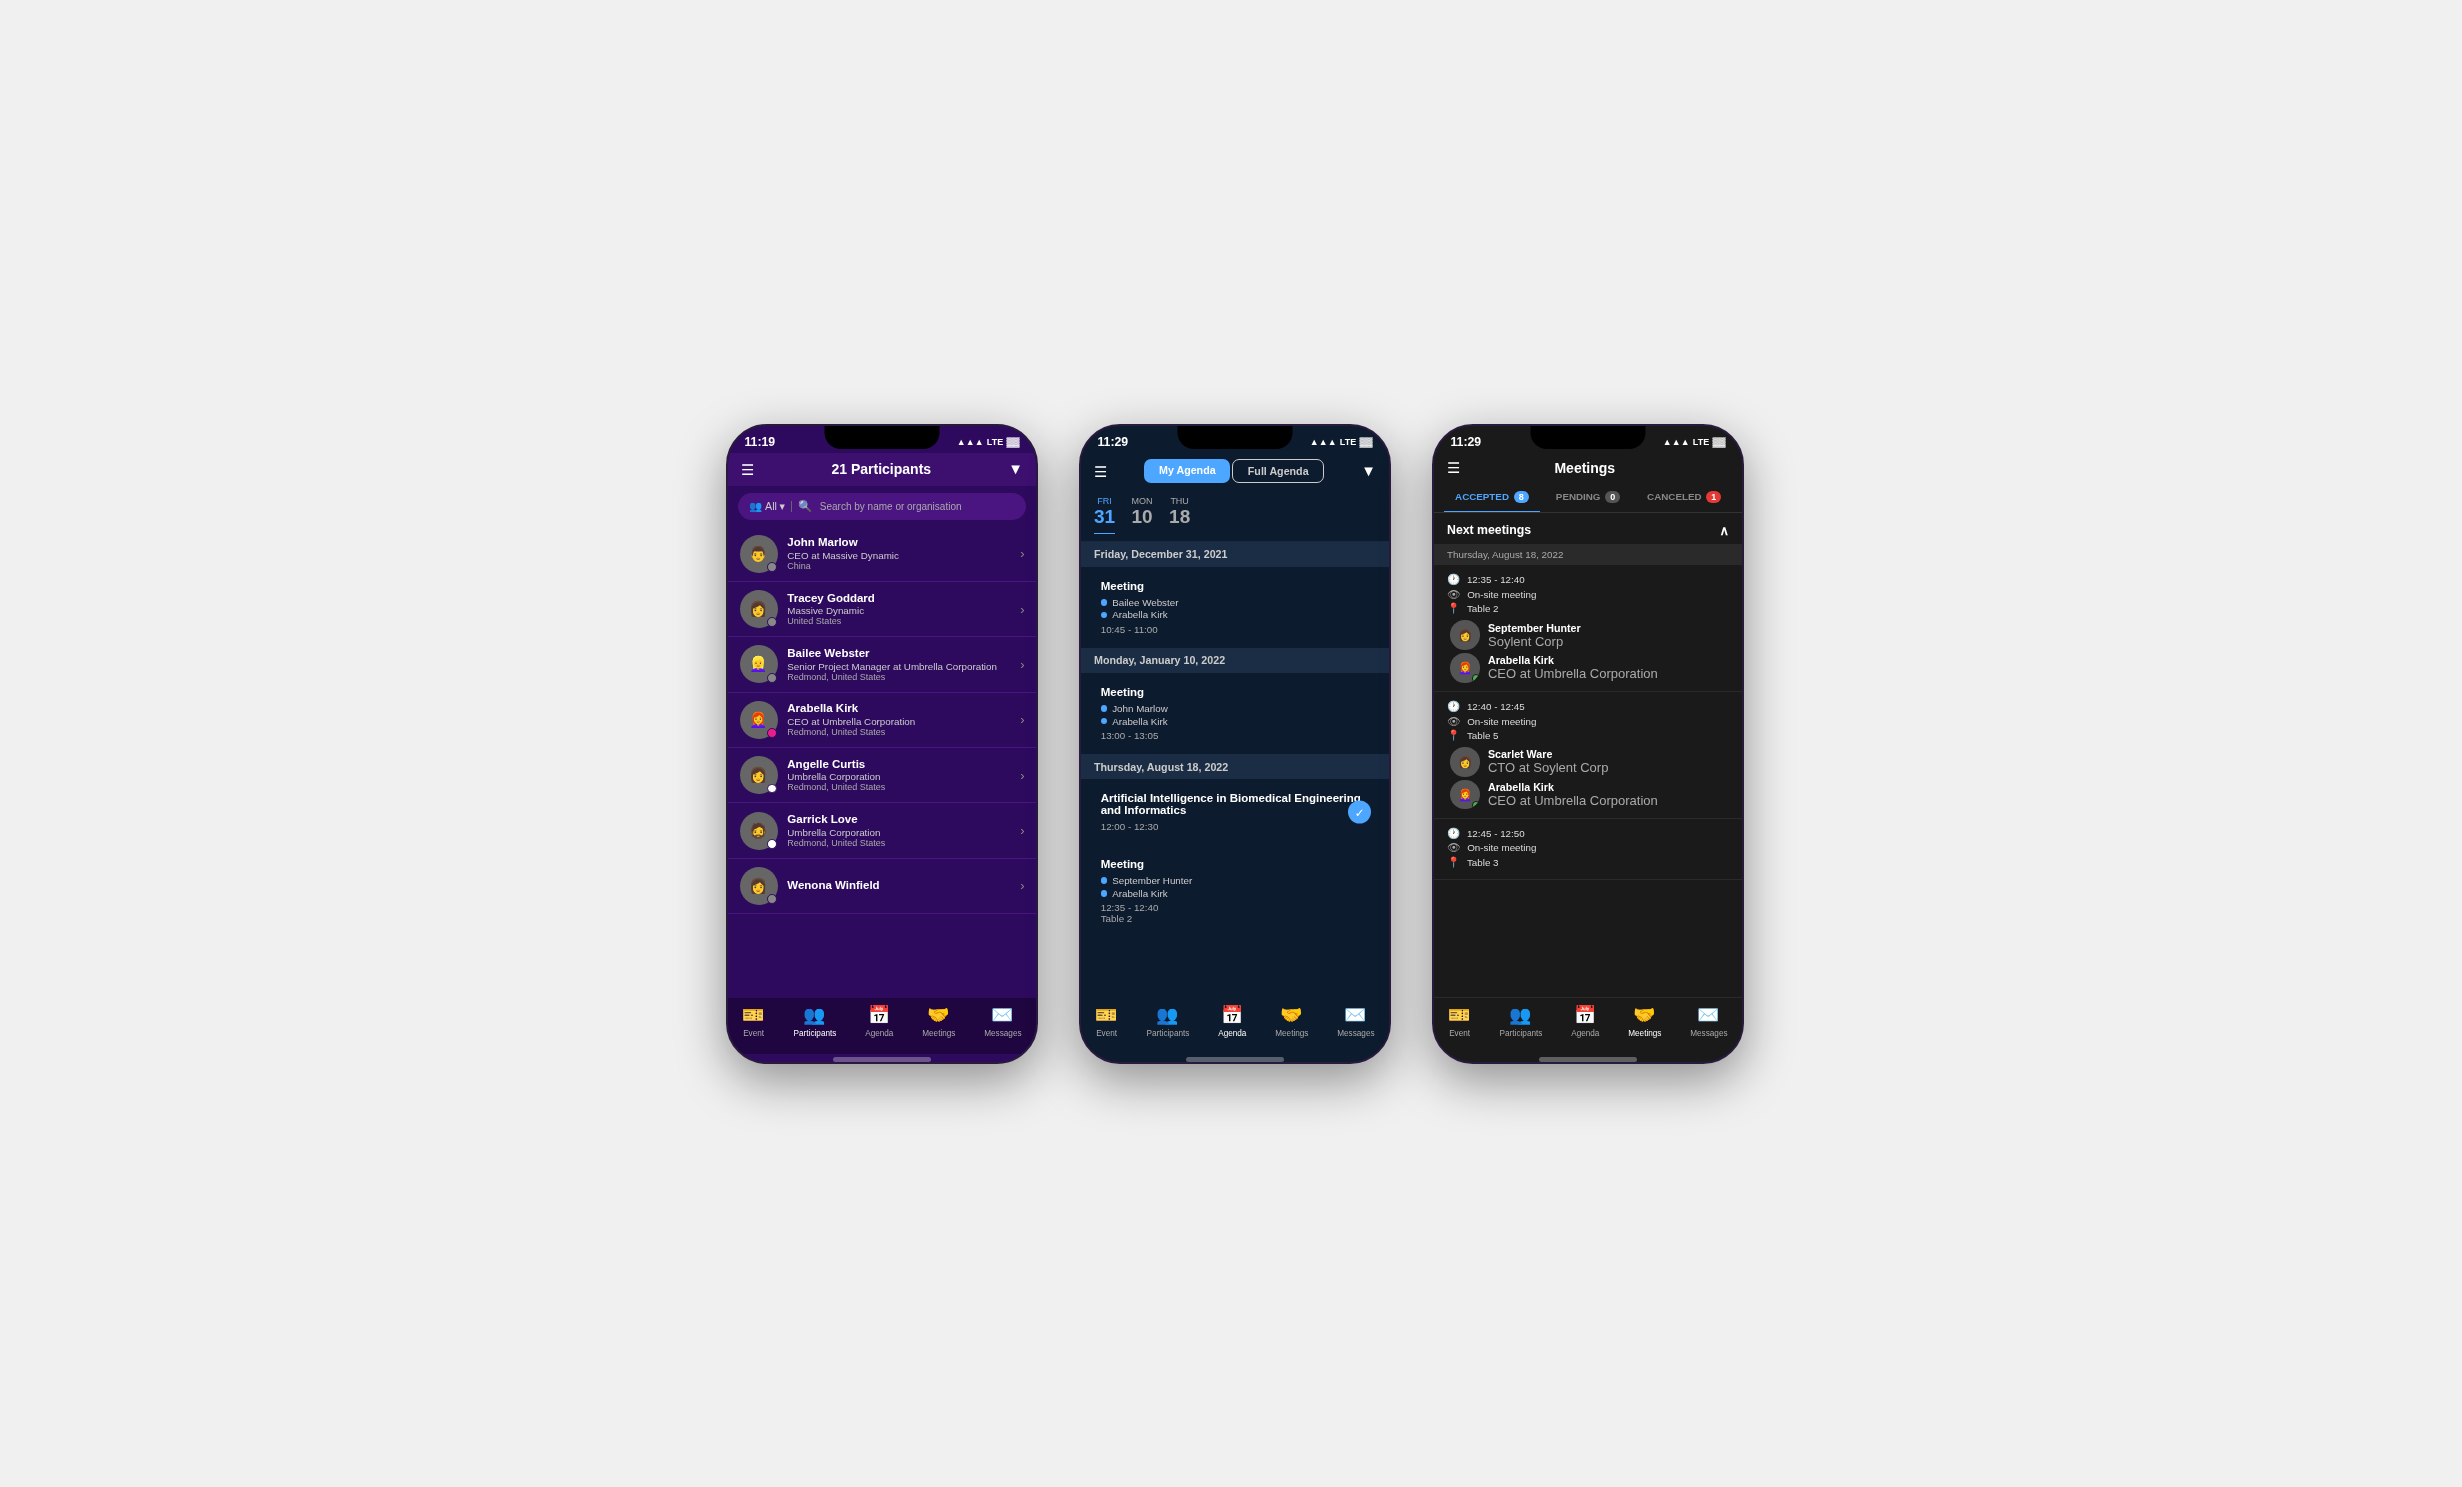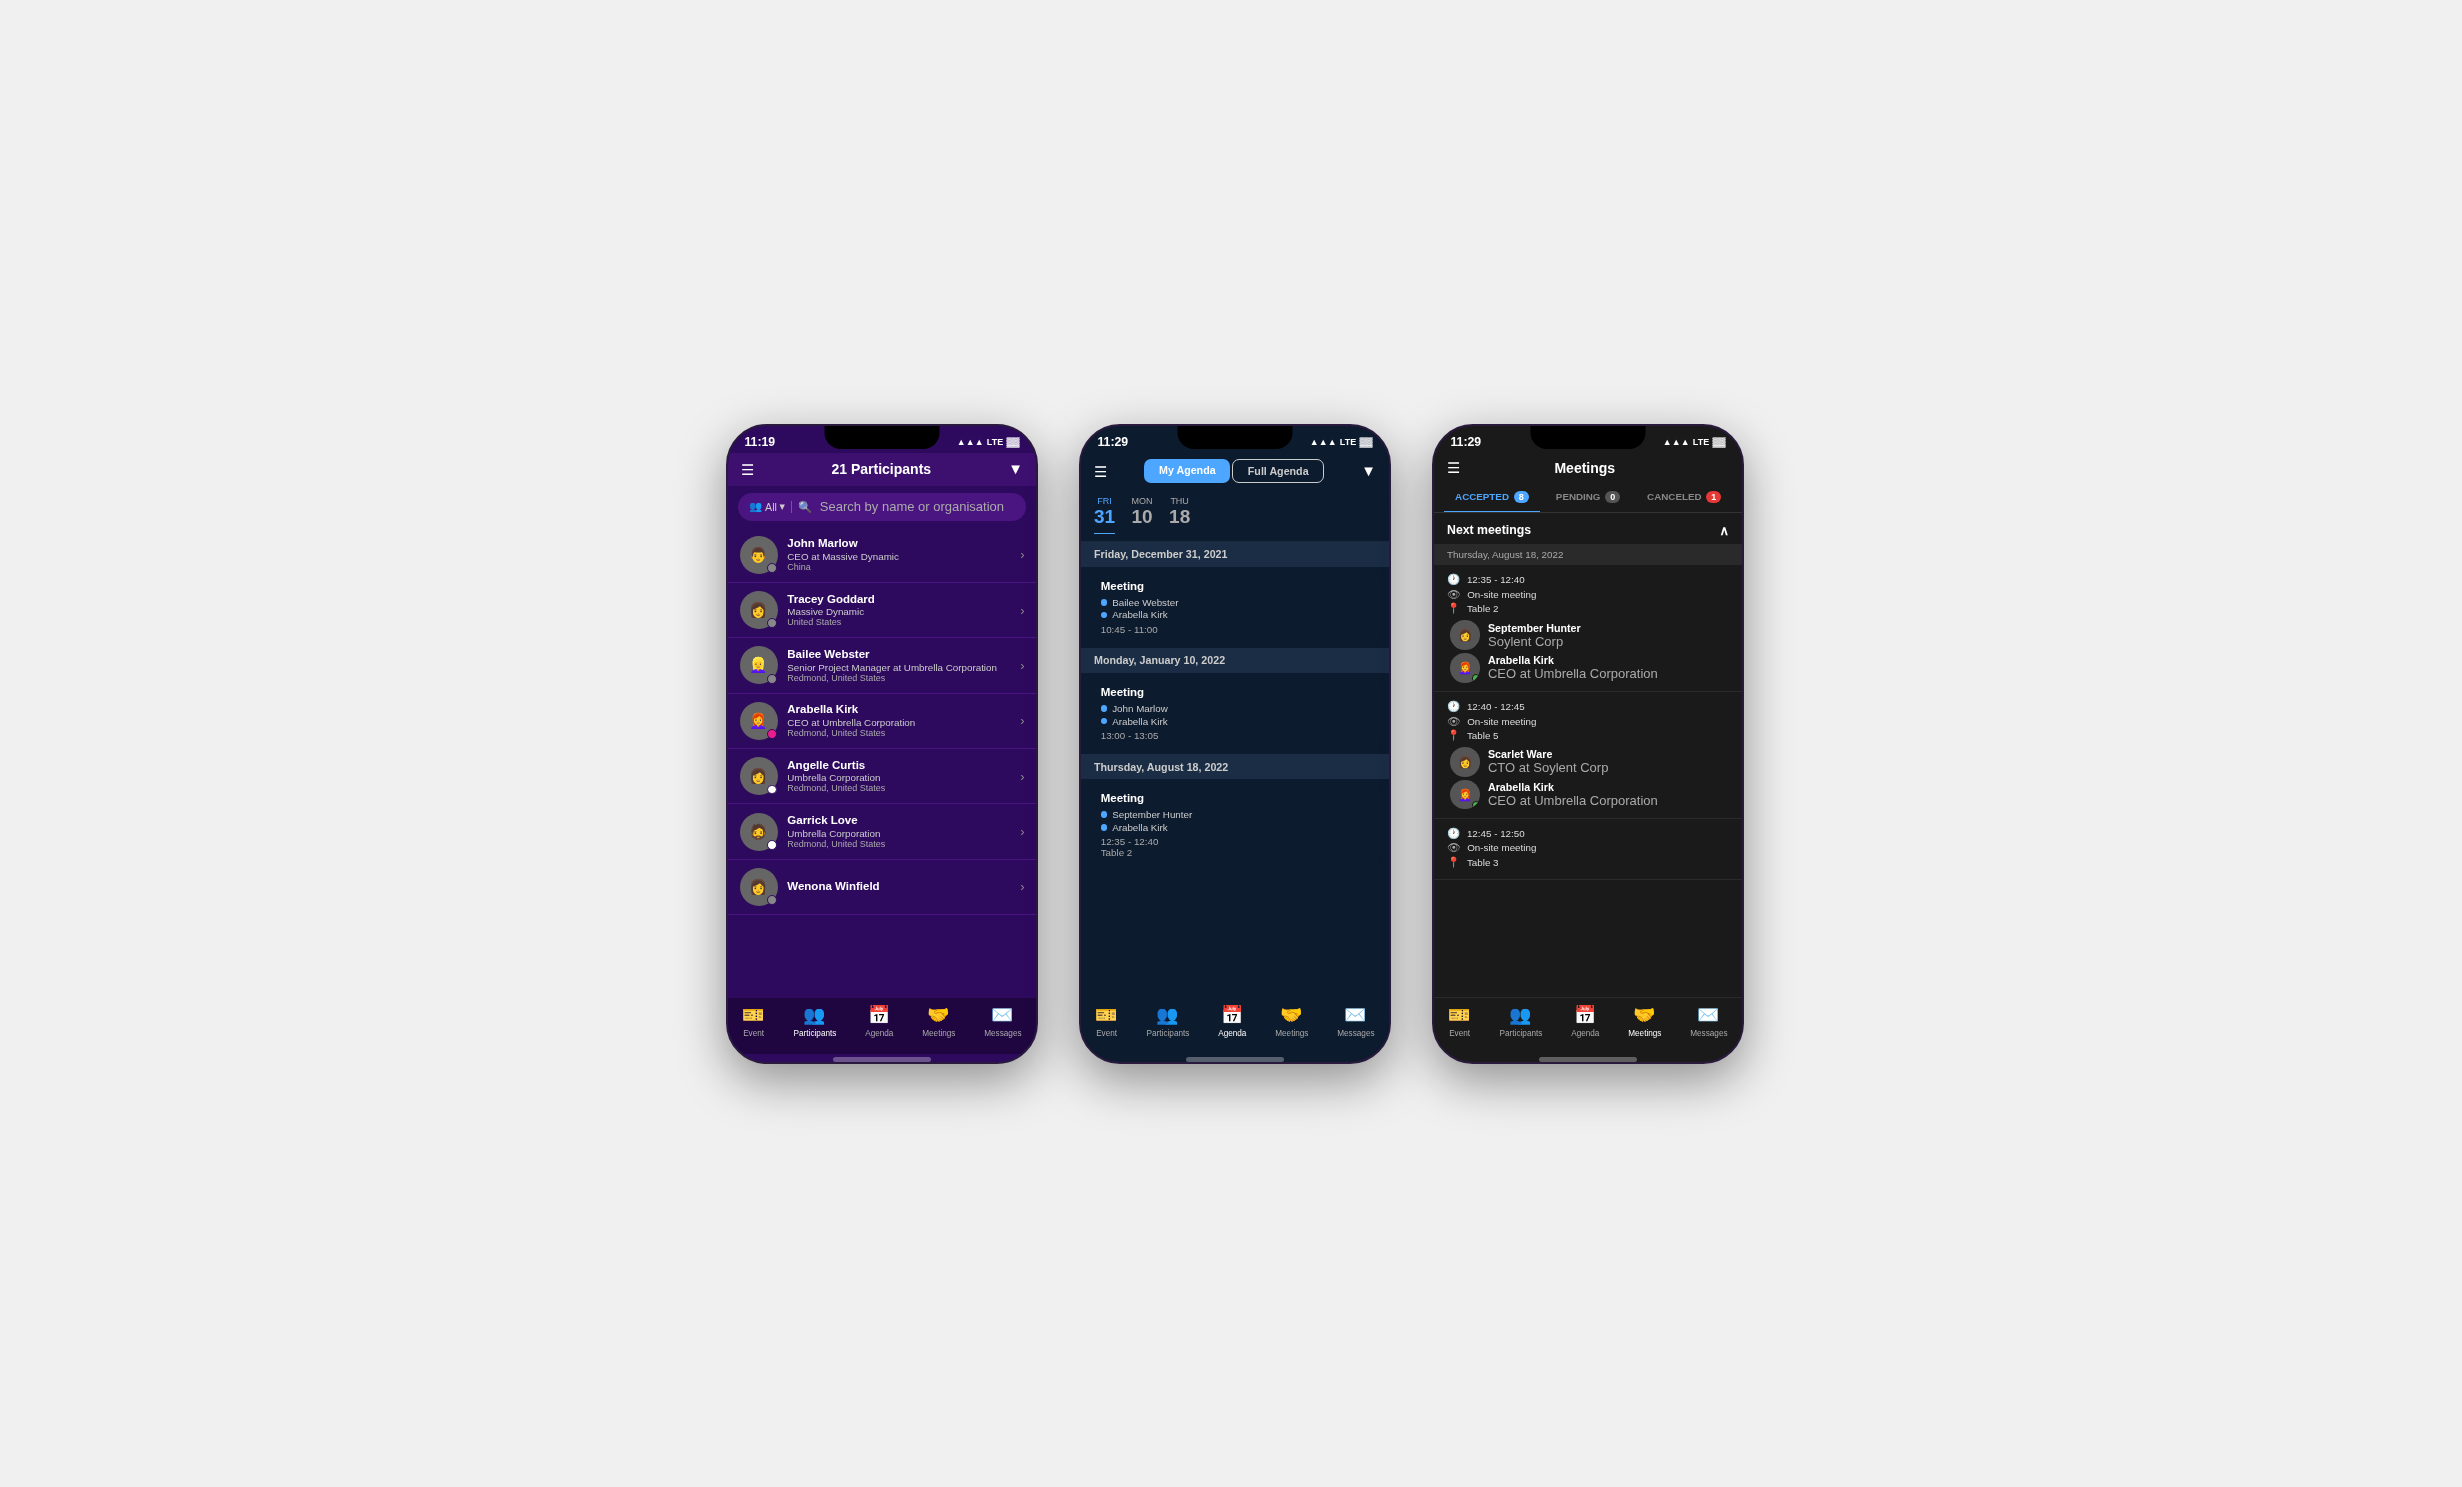--- a/index.html
+++ b/index.html
@@ -85,21 +85,21 @@
       border-radius: 16.4px;
       padding: 6.6px 11.5px;
       display: flex;
       align-items: center;
       gap: 6.6px;
       flex-shrink: 0;
     }
     .all-dropdown { color: #ccc; font-size: 10.7px; display: flex; align-items: center; gap: 2.5px; }
     .divider-line { width: 0.8px; height: 11.5px; background: #666; }
     .search-icon-sm { color: #aaa; font-size: 11.5px; }
-    .search-placeholder { color: #aaa; font-size: 13px; }
+    .search-placeholder { color: #aaa; font-size: 10px; }
 
     .participants-list {
       flex: 1;
       overflow: hidden;
       display: flex;
       flex-direction: column;
     }
 
     .participant-item {
       display: flex;
@@ -590,20 +590,25 @@
           <span>John Marlow</span>
         </div>
         <div class="meeting-attendee">
           <span class="attendee-dot"></span>
           <span>Arabella Kirk</span>
         </div>
         <div class="meeting-time">13:00 - 13:05</div>
       </div>
 
       <div class="date-section-header">Thursday, August 18, 2022</div>
+      <div class="meeting-card" style="position:relative;">
+        <div class="meeting-title">Artificial Intelligence in Biomedical Engineering and Informatics</div>
+        <div class="meeting-time">12:00 - 12:30</div>
+        <div class="check-badge">✓</div>
+      </div>
 
       <div class="meeting-card">
         <div class="meeting-title">Meeting</div>
         <div class="meeting-attendee">
           <span class="attendee-dot"></span>
           <span>September Hunter</span>
         </div>
         <div class="meeting-attendee">
           <span class="attendee-dot"></span>
           <span>Arabella Kirk</span>

